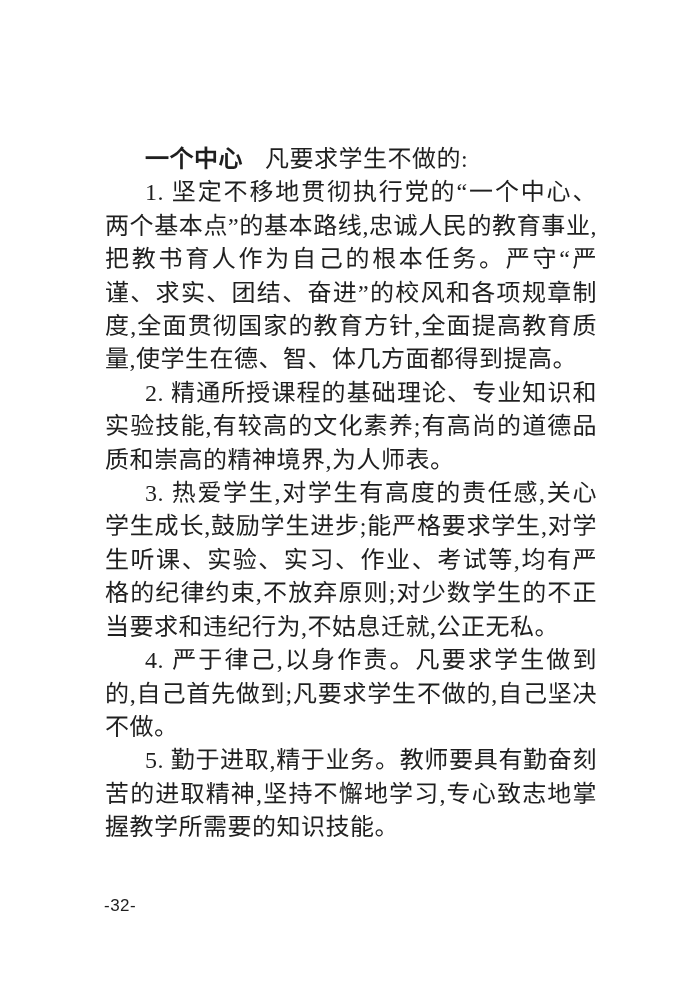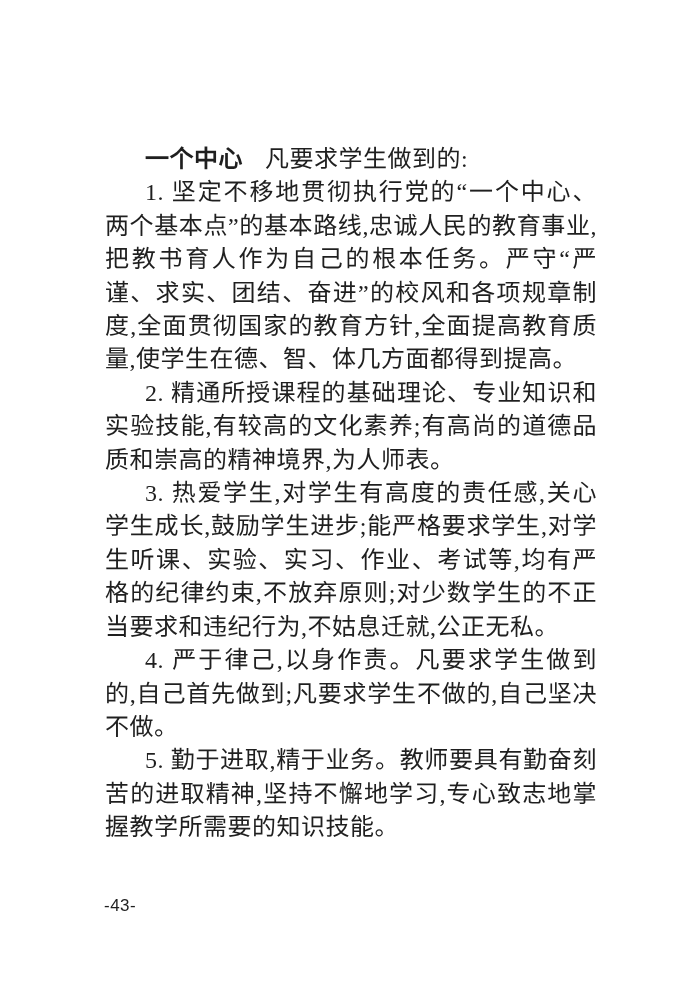--- a/index.html
+++ b/index.html
@@ -55,29 +55,29 @@
     letter-spacing: 0.5px;
   }
 </style>
 </head>
 <body>
 
 <div class="page">
 
   <div class="doc-body">
 
-    <h3 class="doc-heading"><span class="heading-label">一个中心</span><span class="heading-gap"></span><span>凡要求学生做到的:</span></h3>
+    <h3 class="doc-heading"><span class="heading-label">一个中心</span><span class="heading-gap"></span><span>凡要求学生不做的:</span></h3>
 
     <p class="doc-paragraph">1. 坚定不移地贯彻执行党的“一个中心、两个基本点”的基本路线,忠诚人民的教育事业,把教书育人作为自己的根本任务。严守“严谨、求实、团结、奋进”的校风和各项规章制度,全面贯彻国家的教育方针,全面提高教育质量,使学生在德、智、体几方面都得到提高。</p>
 
     <p class="doc-paragraph">2. 精通所授课程的基础理论、专业知识和实验技能,有较高的文化素养;有高尚的道德品质和崇高的精神境界,为人师表。</p>
 
     <p class="doc-paragraph">3. 热爱学生,对学生有高度的责任感,关心学生成长,鼓励学生进步;能严格要求学生,对学生听课、实验、实习、作业、考试等,均有严格的纪律约束,不放弃原则;对少数学生的不正当要求和违纪行为,不姑息迁就,公正无私。</p>
 
     <p class="doc-paragraph">4. 严于律己,以身作责。凡要求学生做到的,自己首先做到;凡要求学生不做的,自己坚决不做。</p>
 
     <p class="doc-paragraph">5. 勤于进取,精于业务。教师要具有勤奋刻苦的进取精神,坚持不懈地学习,专心致志地掌握教学所需要的知识技能。</p>
 
   </div>
 
-  <div class="page-number">-43-</div>
+  <div class="page-number">-32-</div>
 
 </div>
 
 </body></html>

